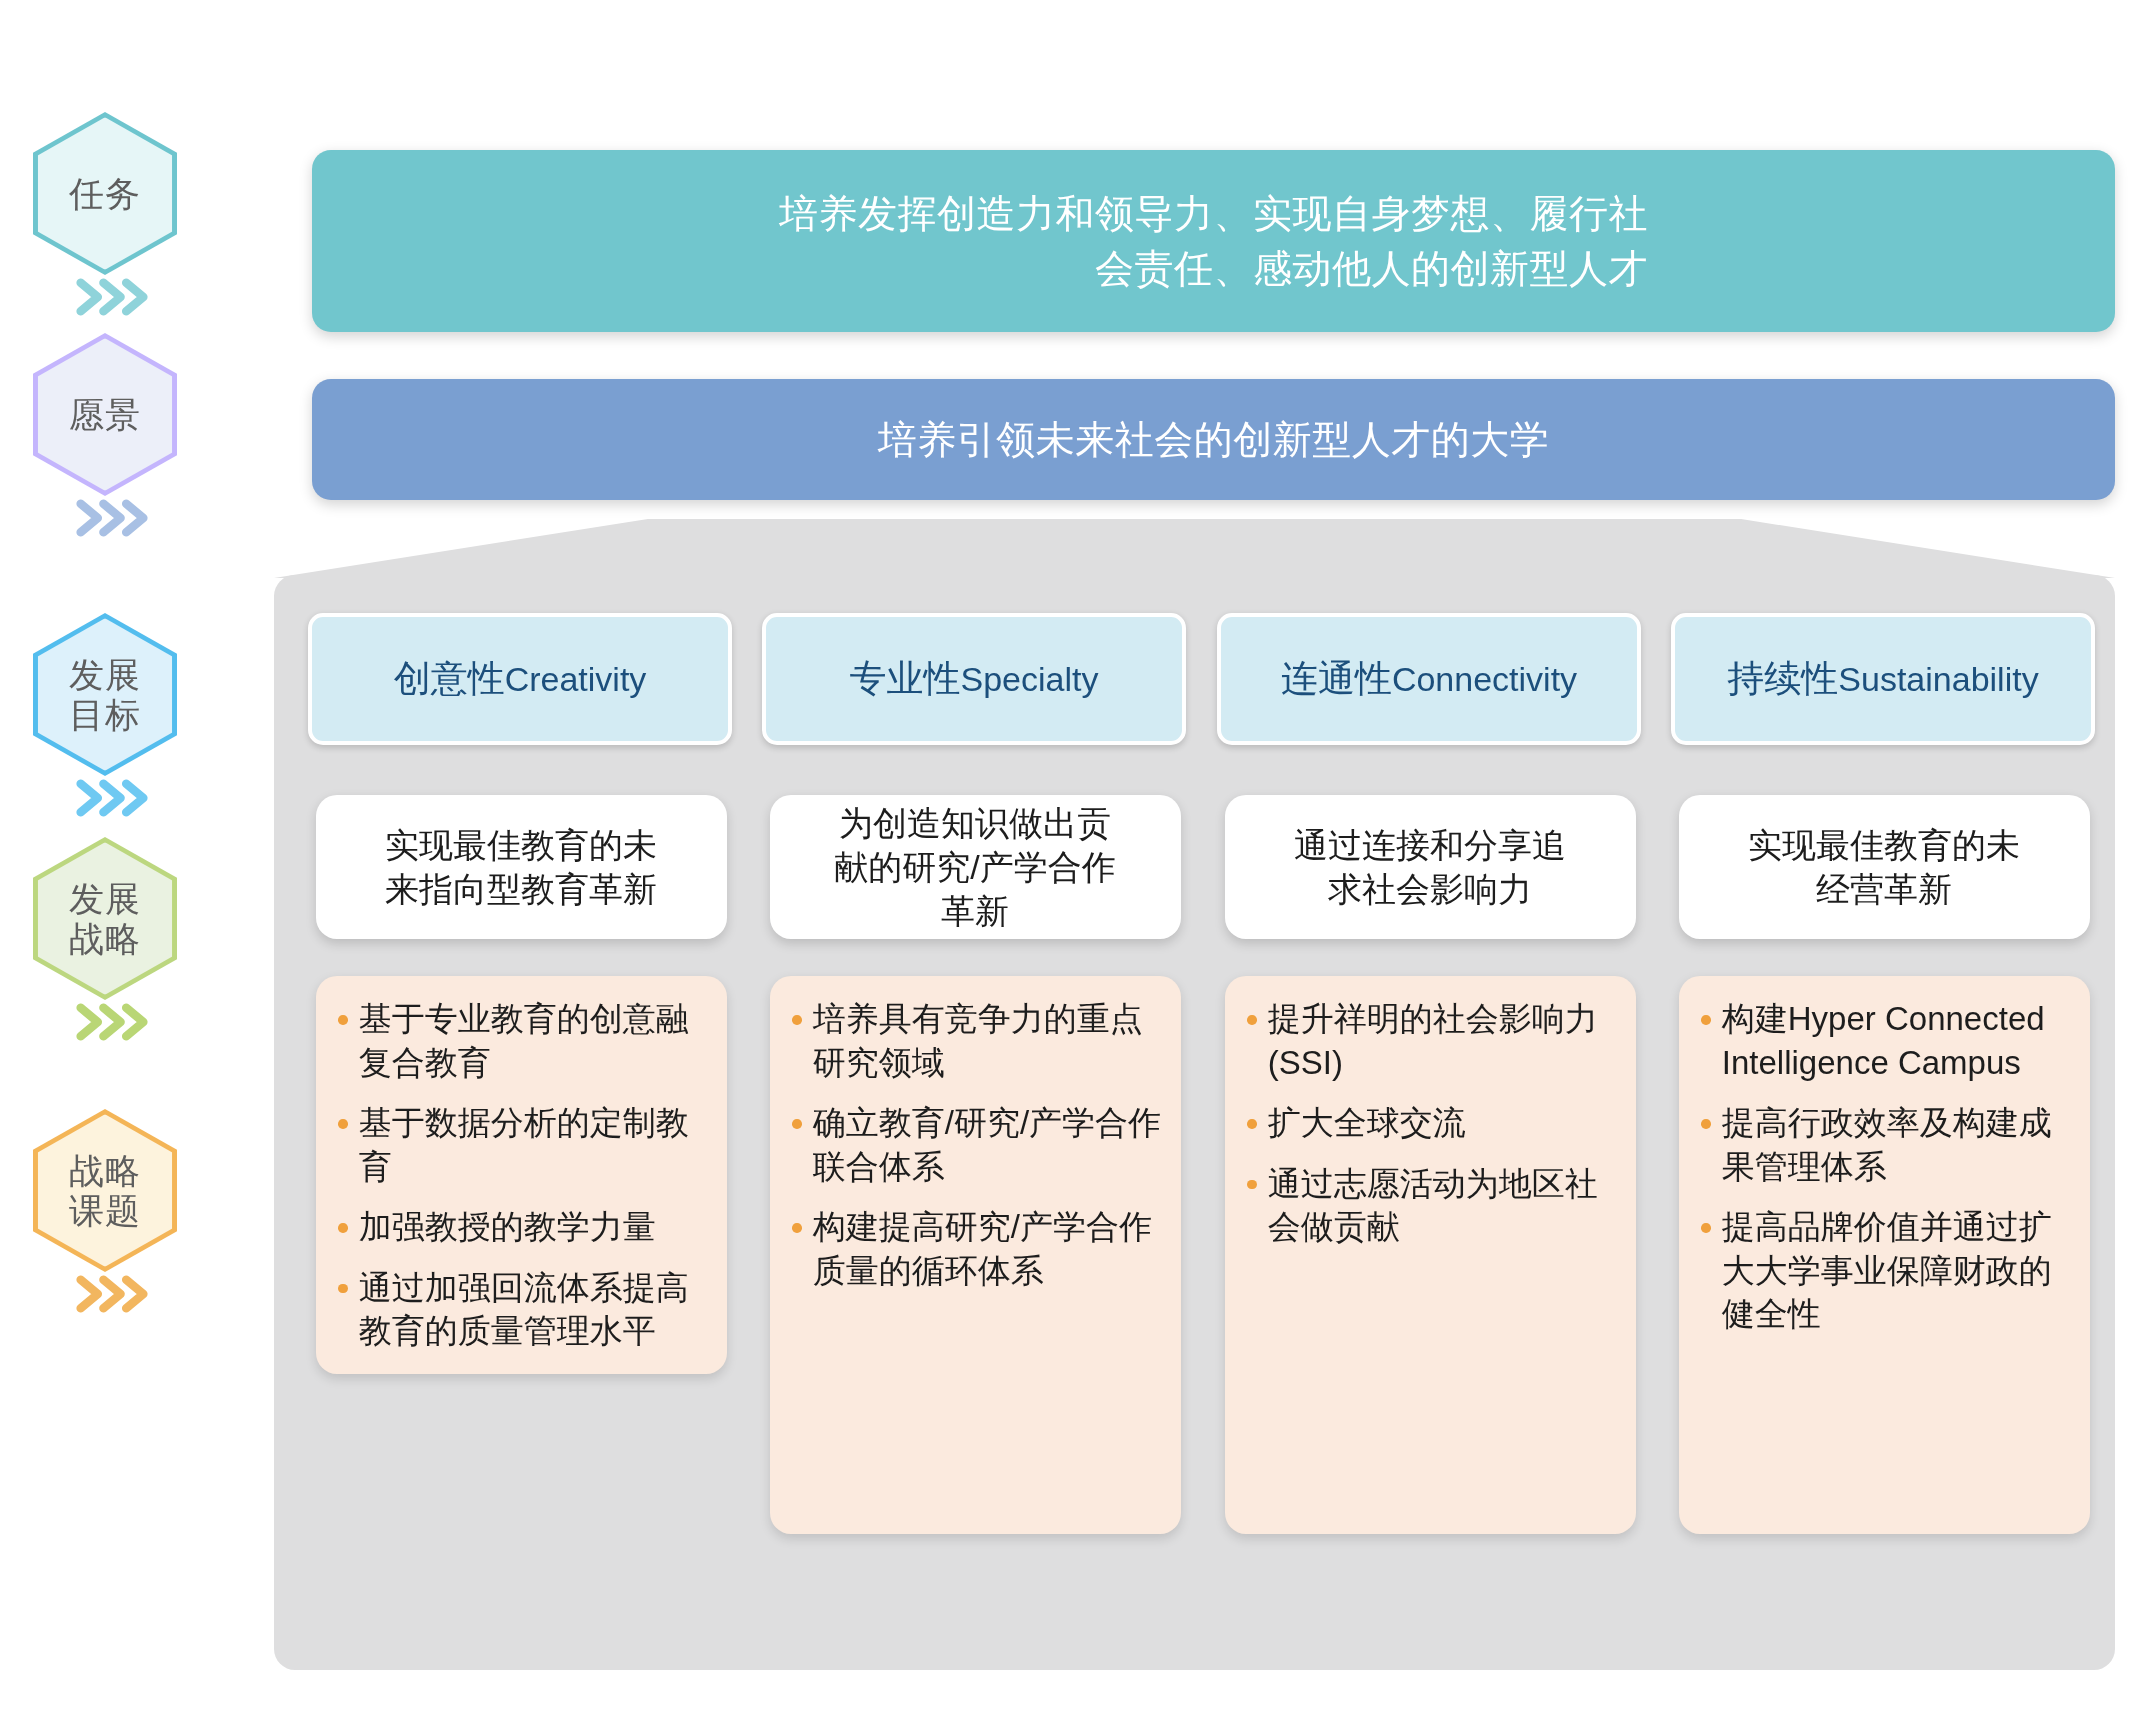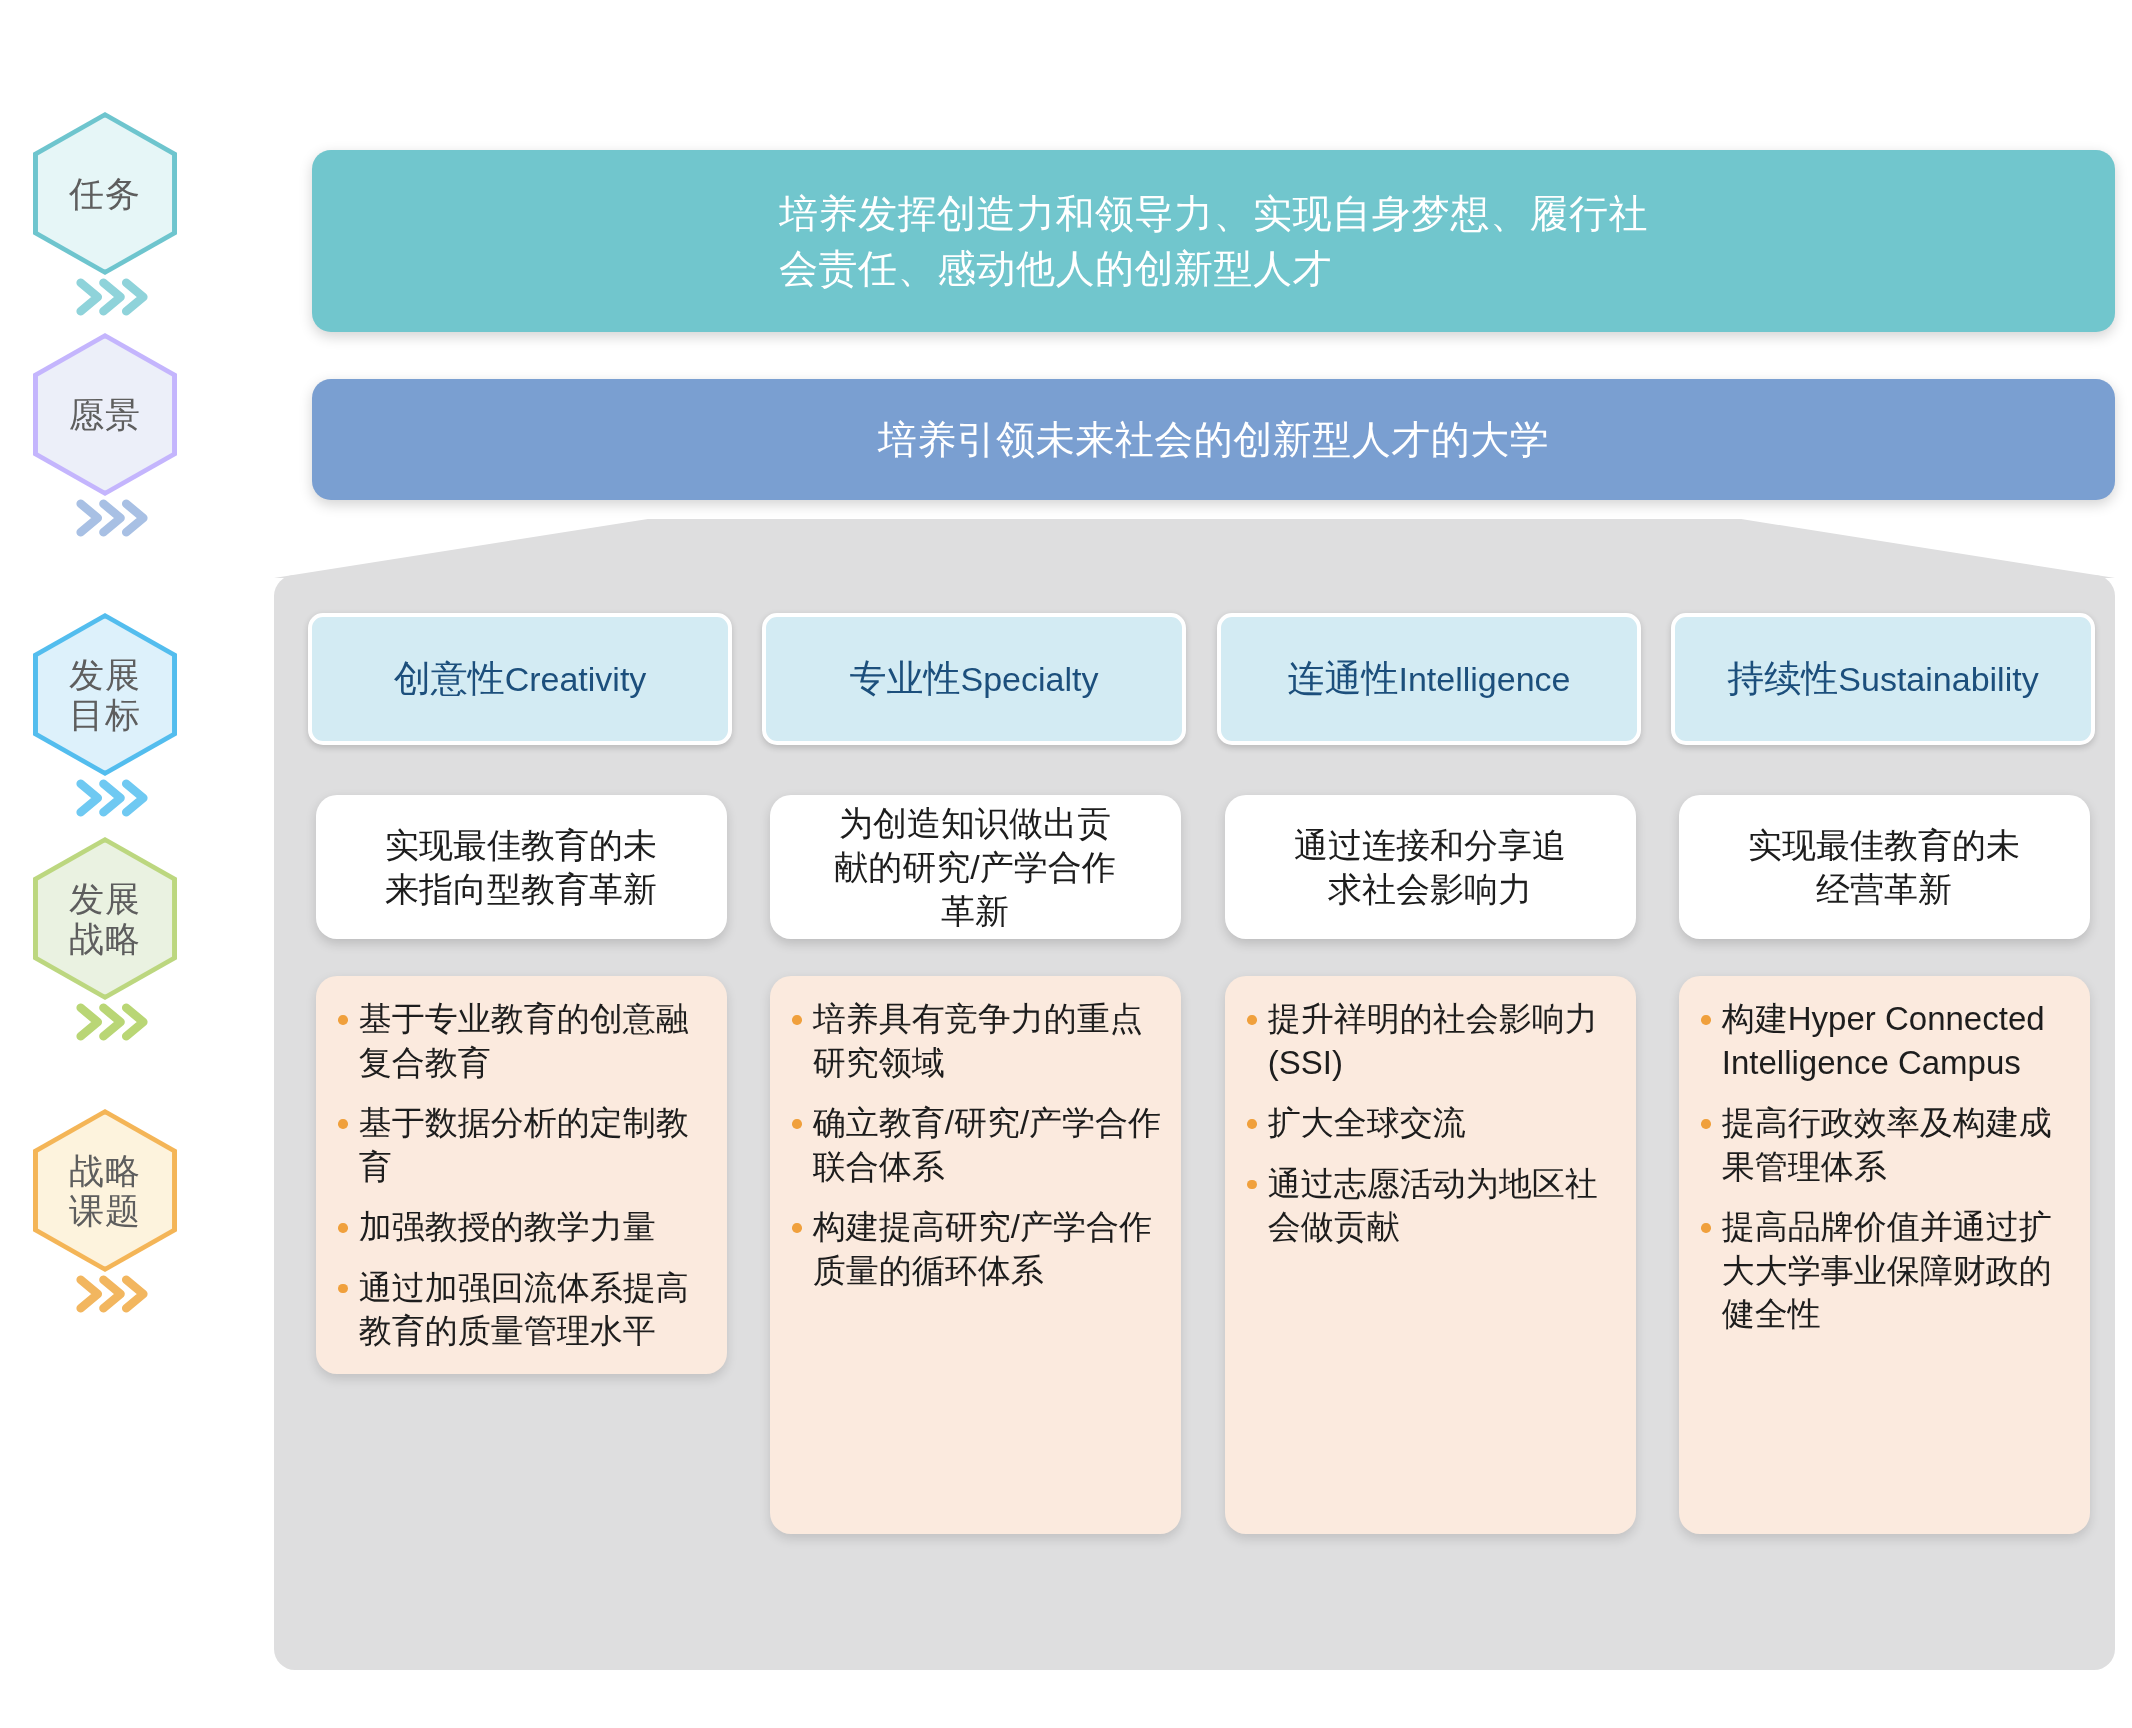--- a/index.html
+++ b/index.html
@@ -39,21 +39,21 @@
     display: flex; align-items: center; gap: 1.9px;
   }
   .chev svg { display: block; }
 
   
   .banner {
     position: absolute;
     border-radius: 19px;
     display: flex; align-items: center; justify-content: center;
     color: #ffffff;
-    text-align: left;
+    text-align: right;
     box-shadow: 0 4.7px 13.2px rgba(0,0,0,0.17);
   }
   .banner-text { font-size: 39px; line-height: 1.42; letter-spacing: 0.5px; }
 
   
   #panel {
     position: absolute;
     left: 274px; top: 575px;
     width: 1841px; height: 1095px;
     background: #dededf;
@@ -185,21 +185,21 @@
           <li>培养具有竞争力的重点研究领域</li>
           <li>确立教育/研究/产学合作联合体系</li>
           <li>构建提高研究/产学合作质量的循环体系</li>
         </ul>
       </div>
     </div>
 
     <div class="col" style="left:943px;">
       <div class="goal-card">
         <div class="goal-cn">连通性</div>
-        <div class="goal-en">Intelligence</div>
+        <div class="goal-en">Connectivity</div>
       </div>
       <div class="strategy-card">
         <div class="strategy-text">
             <div>通过连接和分享追</div>
             <div>求社会影响力</div>
           </div>
       </div>
       <div class="tasks-card tall-b">
         <ul class="tasks">
           <li>提升祥明的社会影响力(SSI)</li>

